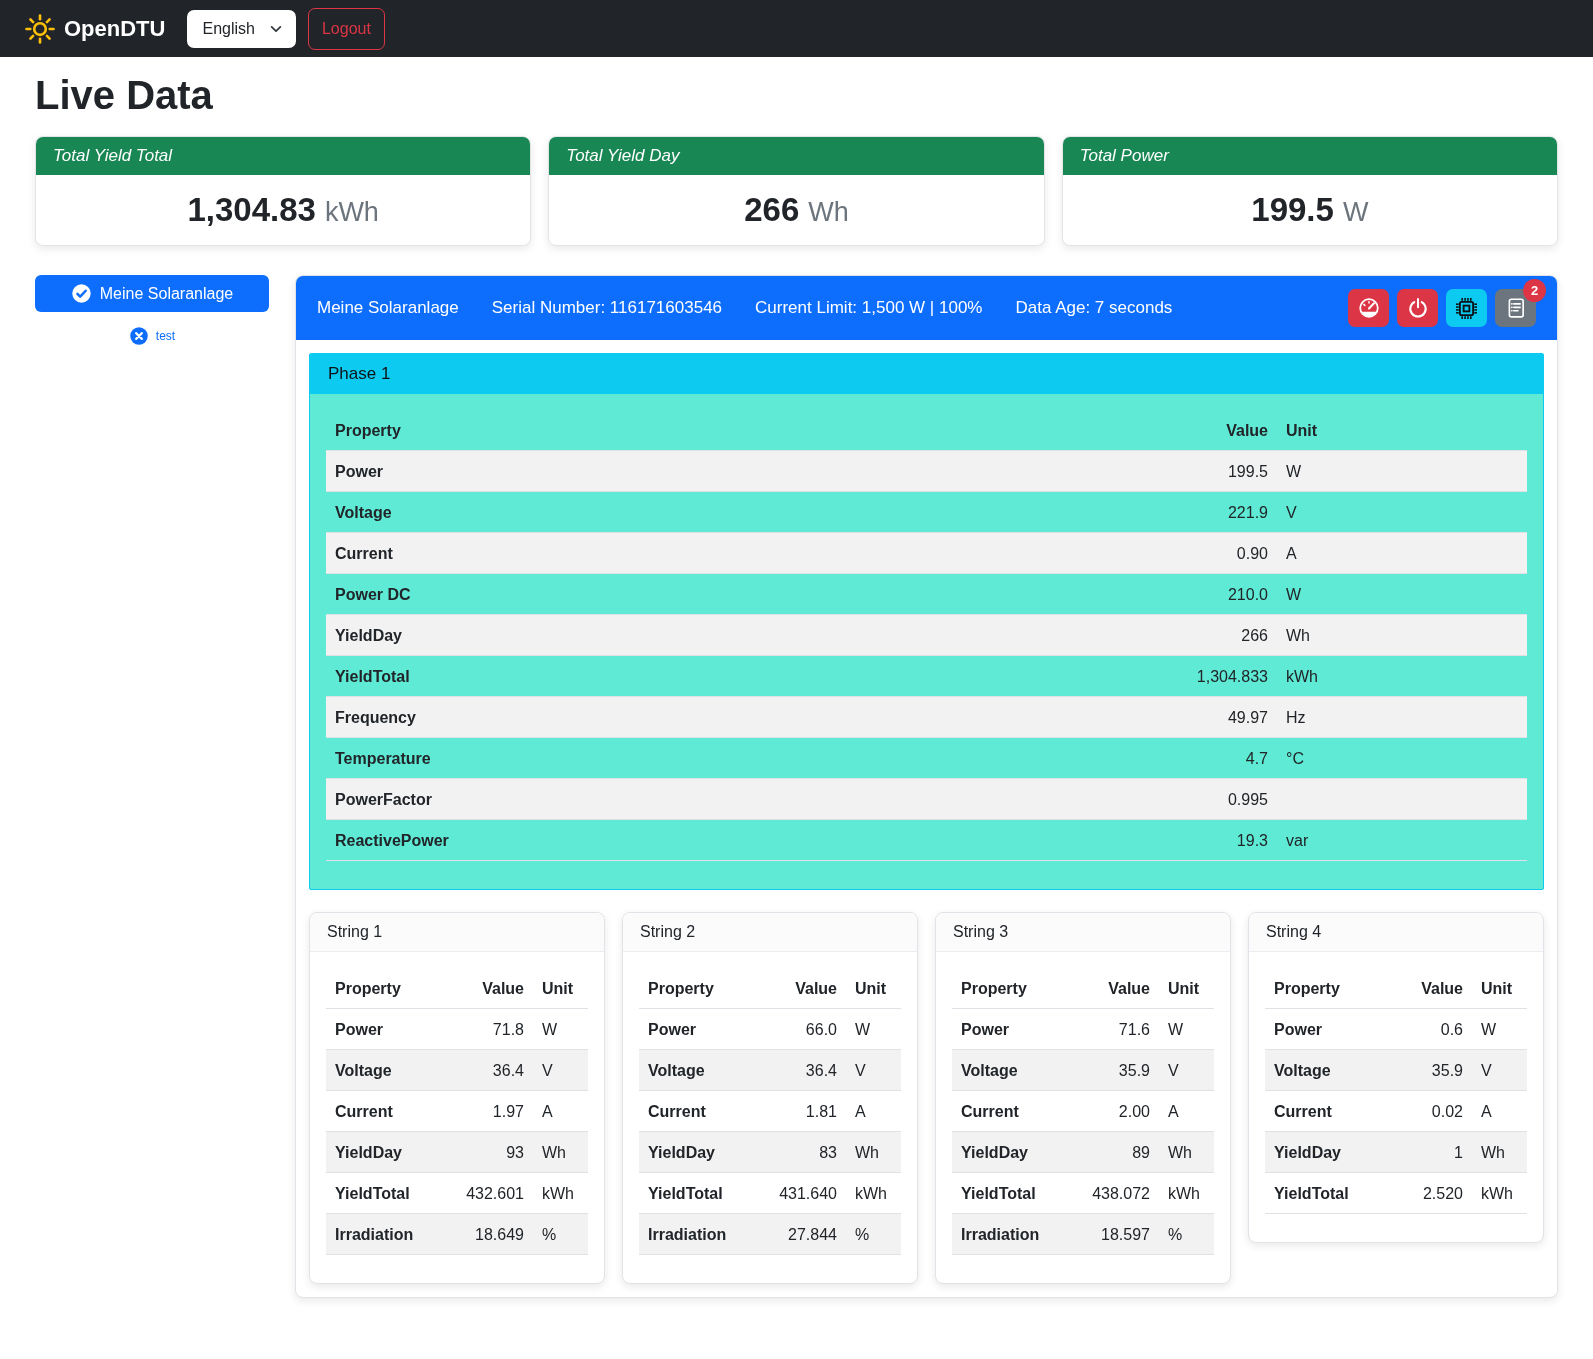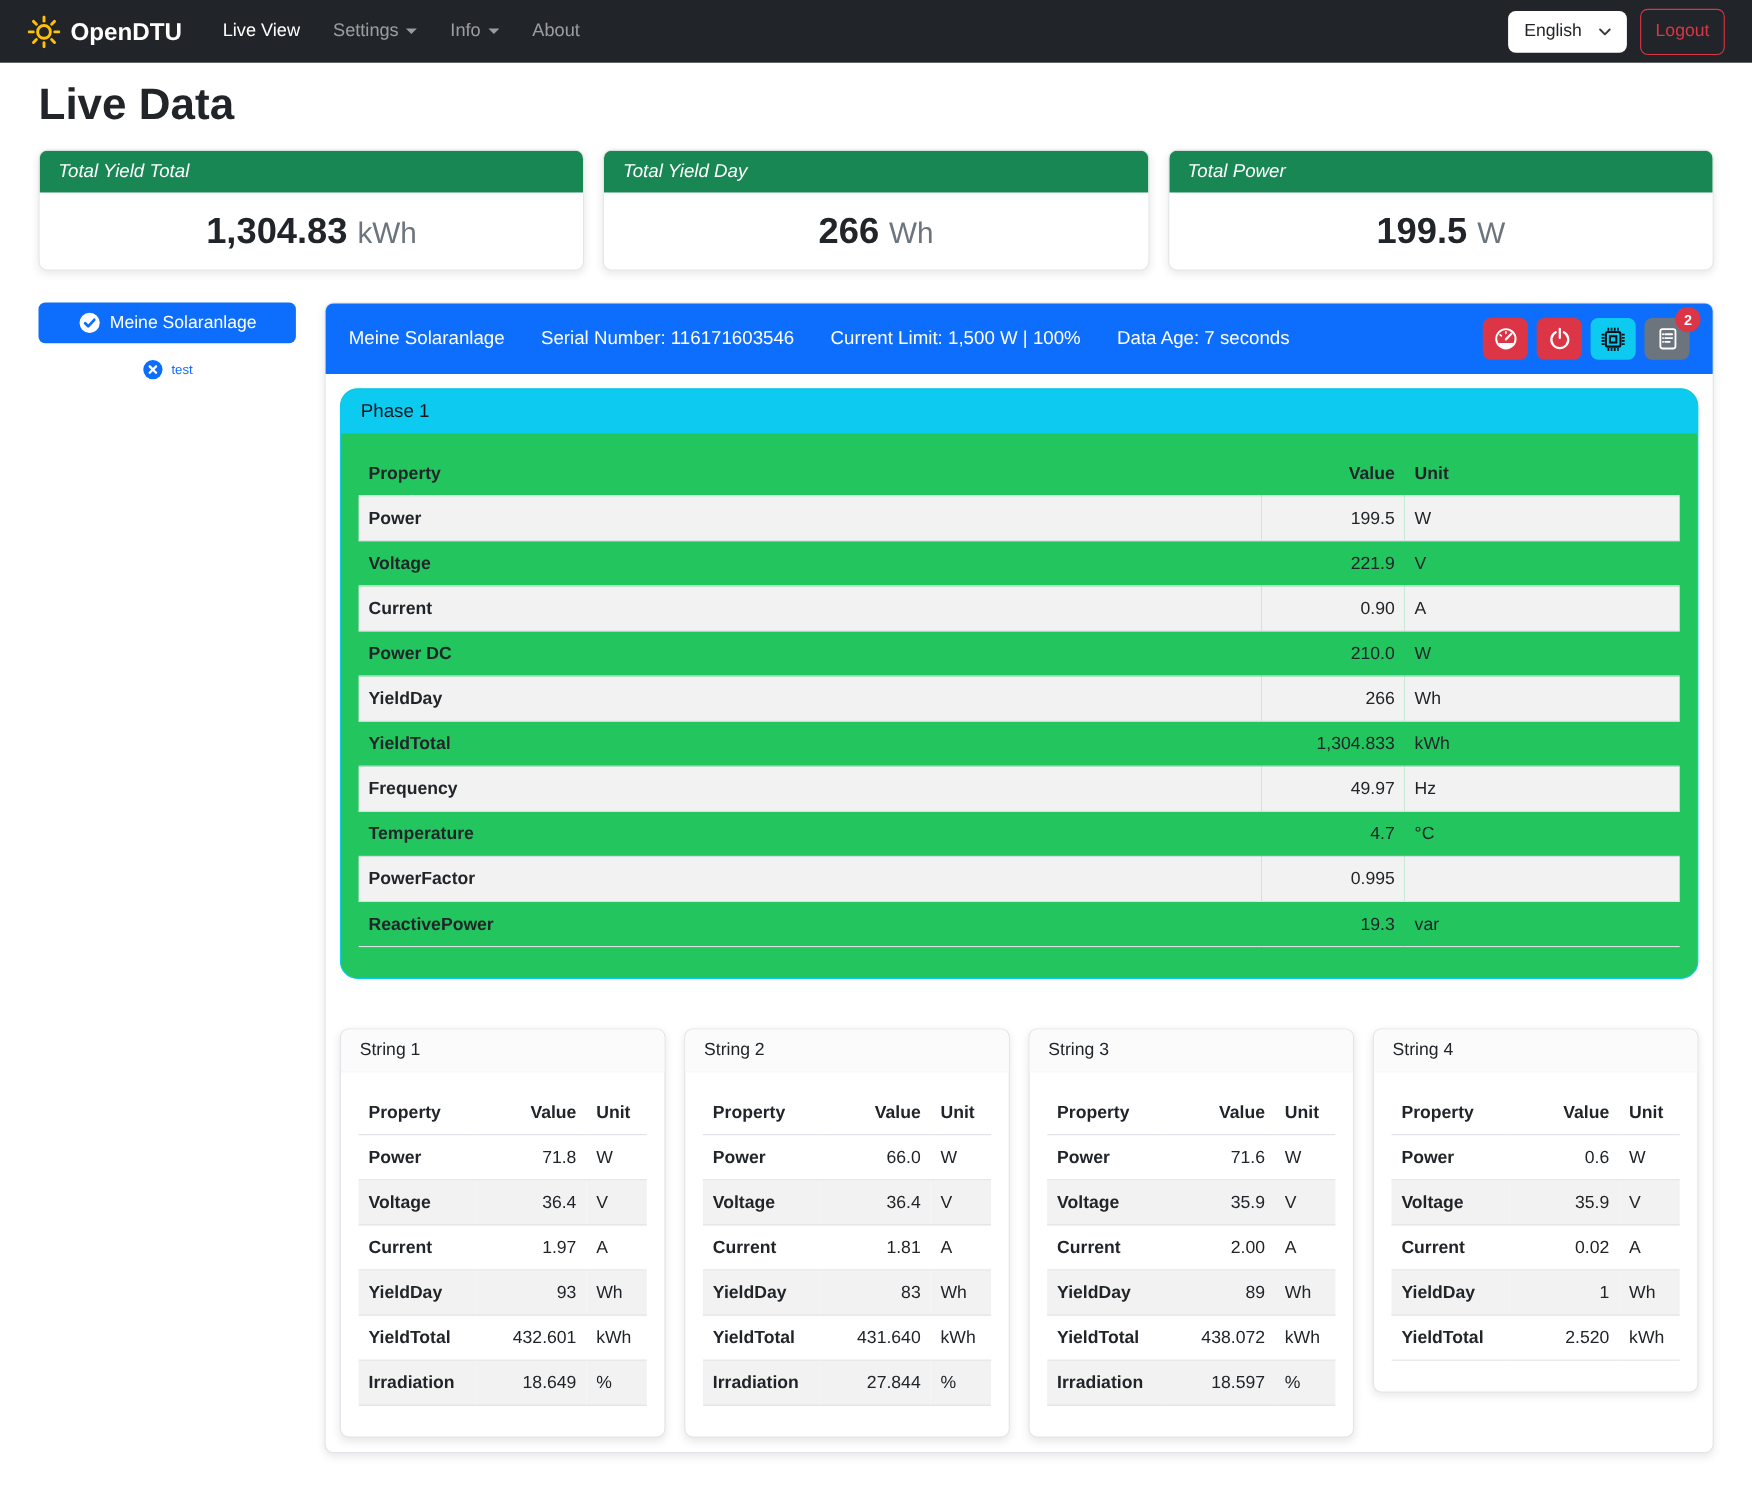--- a/index.html
+++ b/index.html
@@ -44,21 +44,21 @@
   .header-actions { margin-left:auto; display:flex; gap:8px; }
   .icon-btn { width:41px; height:38px; border-radius:7px; display:flex; align-items:center; justify-content:center; border:none; position:relative; cursor:pointer; padding:0; }
   .icon-btn.danger { background:#dc3545; }
   .icon-btn.info-bg { background:#0dcaf0; }
   .icon-btn.secondary { background:#6c757d; }
   .count-badge { position:absolute; top:-10px; right:-10px; background:#dc3545; color:#fff; font-size:13px; font-weight:700; min-width:23px; height:23px; border-radius:12px; display:flex; align-items:center; justify-content:center; padding:0 4px; }
 
   .inverter-body { padding:13px; }
 
   
-  .phase-panel { border:1px solid #0dcaf0; border-radius:16px; margin-bottom:45px; overflow:hidden; background:#22c55e; }
+  .phase-panel { border:1px solid #0dcaf0; border-radius:2px; margin-bottom:22px; overflow:hidden; background:#5eead4; }
   .phase-header { background:#0dcaf0; padding:10px 18px; font-size:17px; color:#0c1217; }
   .phase-body { padding:16px; }
 
   
   .data-table { width:100%; border-collapse:collapse; margin-bottom:12px; font-size:16px; color:#212529; }
   .data-table th, .data-table td { padding:8.5px 9px; border-bottom:1px solid #dee2e6; text-align:left; line-height:23px; }
   .data-table thead th { font-weight:700; }
   .data-table tbody th { font-weight:700; }
   .data-table .col-val { text-align:right; }
   .phase-table .col-unit { width:250px; }
@@ -88,36 +88,20 @@
           <line x1="8" y1="13.2" x2="8" y2="15.2"></line>
         <line x1="0.8" y1="8" x2="2.8" y2="8"></line>
           <line x1="13.2" y1="8" x2="15.2" y2="8"></line>
         <line x1="2.9" y1="2.9" x2="4.3" y2="4.3"></line>
           <line x1="11.7" y1="11.7" x2="13.1" y2="13.1"></line>
         <line x1="2.9" y1="13.1" x2="4.3" y2="11.7"></line>
           <line x1="11.7" y1="4.3" x2="13.1" y2="2.9"></line>
       </svg>
     </span>
     <span>OpenDTU</span>
-  </div>
-  <div class="nav-links">
-    <span class="nav-link active">
-      <span>Live View</span>
-    </span>
-    <span class="nav-link">
-      <span>Settings</span>
-      <span class="caret-down"></span>
-    </span>
-    <span class="nav-link">
-      <span>Info</span>
-      <span class="caret-down"></span>
-    </span>
-    <span class="nav-link">
-      <span>About</span>
-    </span>
   </div>
   <div class="lang-select">
     <span>English</span>
     <span>
       <svg width="14" height="14" viewBox="0 0 16 16" fill="none" stroke="#343a40" stroke-width="2" stroke-linecap="round" stroke-linejoin="round">
           <path d="M3 5.5 L8 10.5 L13 5.5"></path>
         </svg>
     </span>
   </div>
   <button class="logout-btn">Logout</button>

